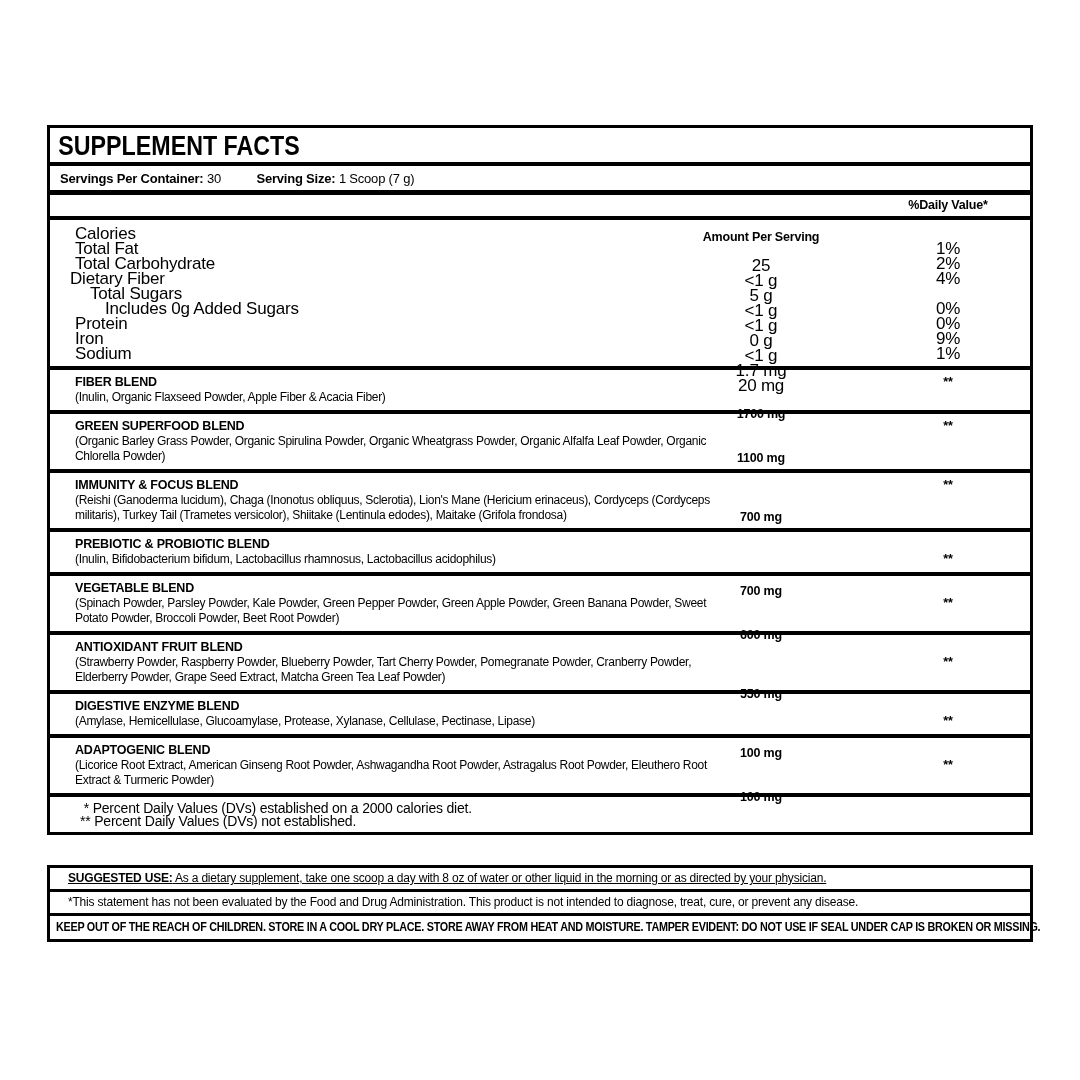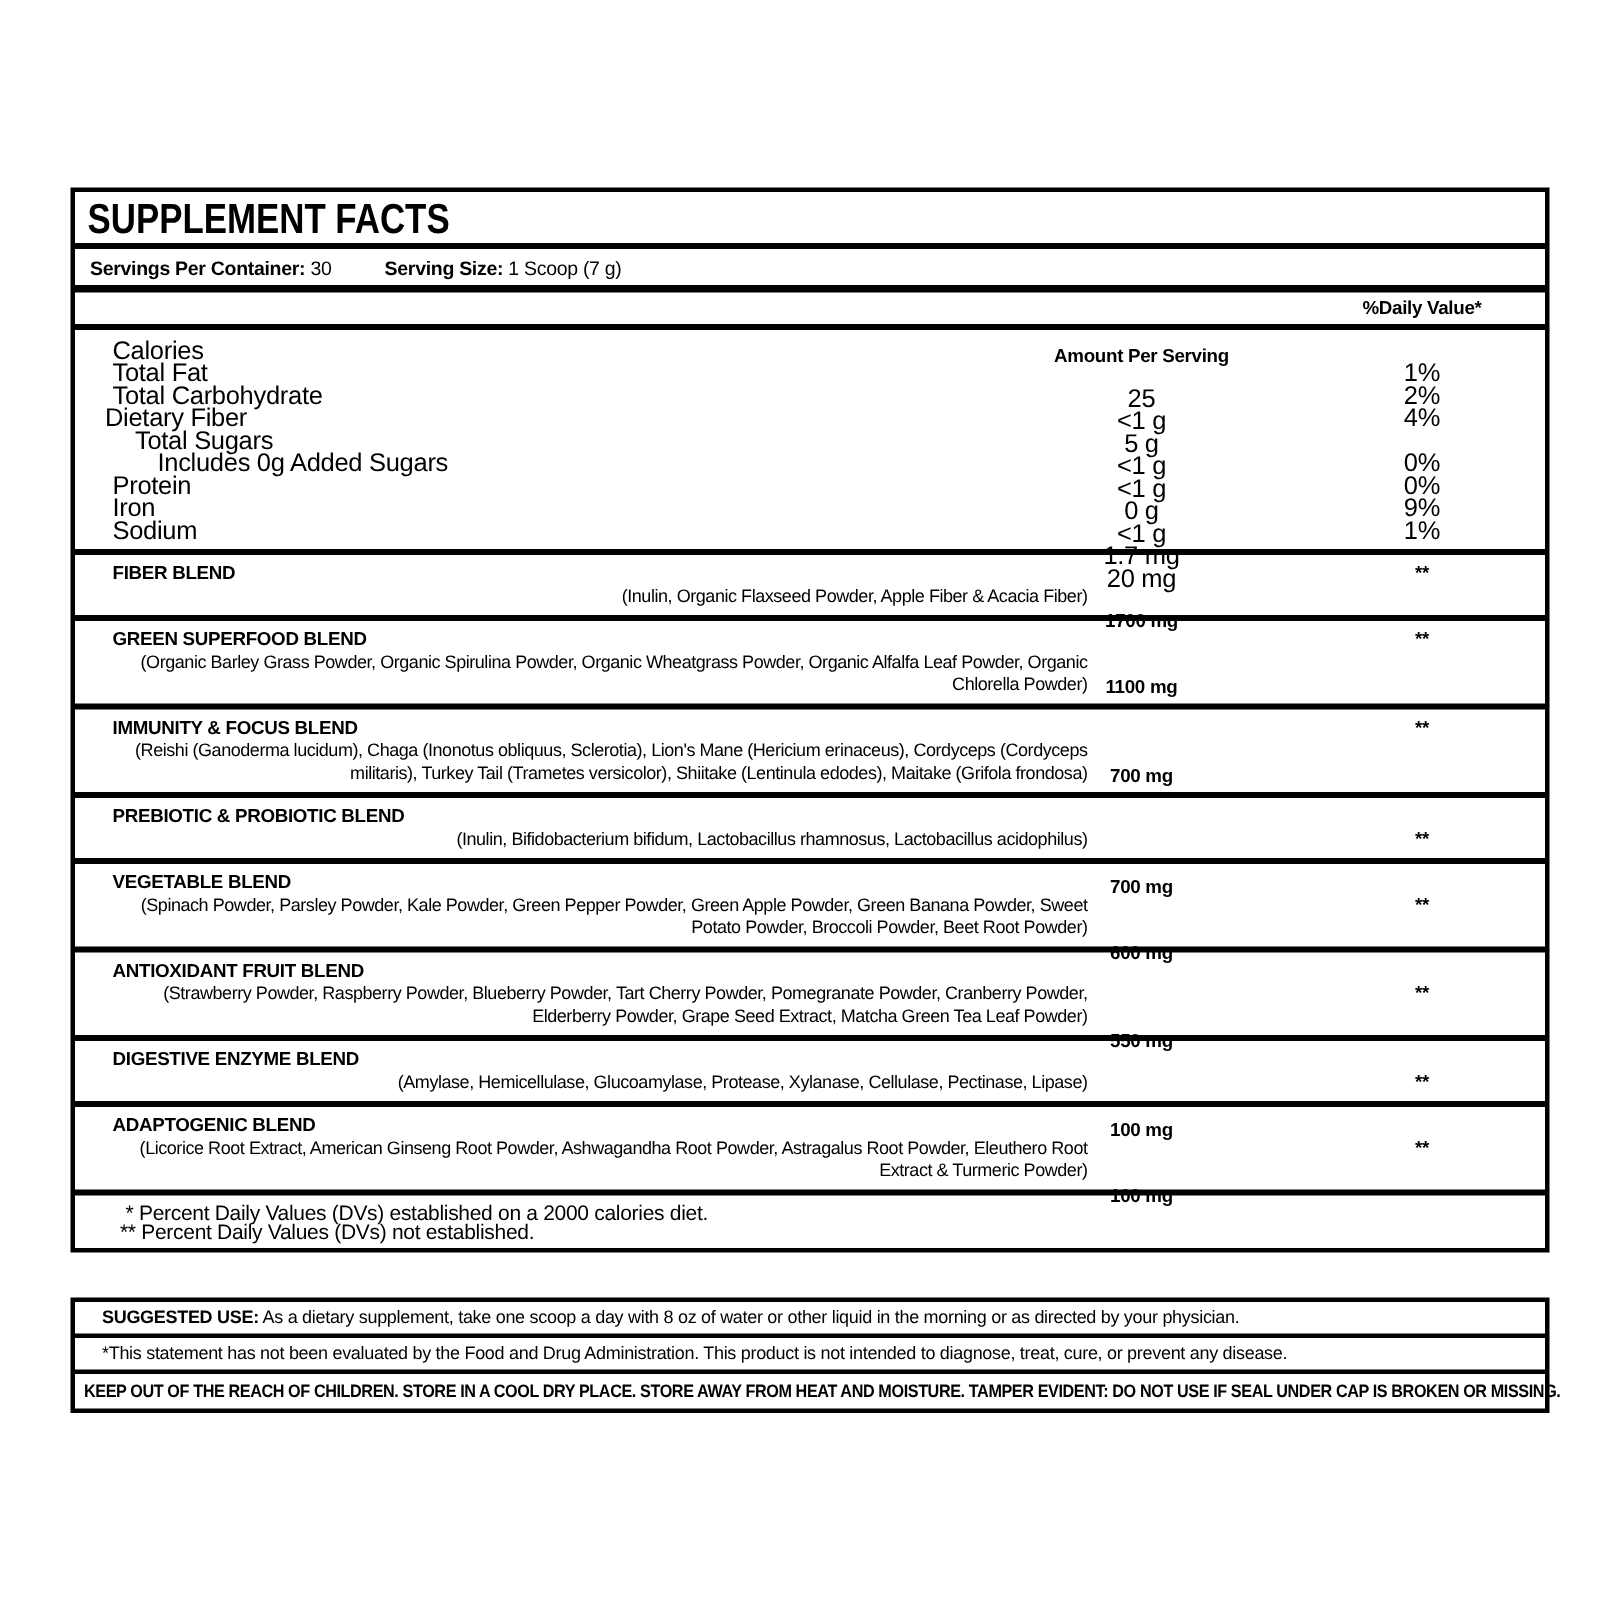--- a/index.html
+++ b/index.html
@@ -30,34 +30,34 @@
   .colhead-row { position:relative; height:21px; font-size:12.5px; font-weight:bold; }
   .colhead-row .amount-col, .colhead-row .dv-col { top:3px; }
 
   .nutrients { padding:6px 0 5px; }
   .nutrient-row { position:relative; height:15px; line-height:15px; font-size:17px; }
   .nutrient-row .amount-col, .nutrient-row .dv-col { top:0; }
   .n-name { display:inline-block; }
 
   .blend { position:relative; border-top:4px solid #000; padding:5px 0; font-size:12px; line-height:15px; }
   .blend-name { font-weight:bold; padding-left:25px; font-size:12.5px; }
-  .blend-ing  { padding-left:25px; max-width:650px; letter-spacing:-0.3px;text-align:right; }
+  .blend-ing  { padding-left:25px; max-width:650px; letter-spacing:-0.3px; }
   .blend .amount-col, .blend .dv-col { font-weight:bold; font-size:12.5px; }
 
   .footnotes { border-top:4px solid #000; padding:5px 0 4px 30px; font-size:14px; line-height:13px; }
   .footnote-line { white-space:pre; }
 
   .other-box { border-top:4px solid #000; padding:4px 0 6px 25px; font-size:12.5px; line-height:15px; }
 
   .usage-box {
     position:absolute; left:47px; top:865px; width:986px;
     border:3px solid #000; box-sizing:border-box; background:#fff;
   }
   .usage-row { padding:3px 18px 4px; font-size:12px; line-height:14px; border-top:3px solid #000; }
-  .usage-row.first { border-top:none; }
+  .usage-row.first { border-top:none;text-decoration:underline; }
   .usage-storage {
     font-weight:bold; font-size:12px; letter-spacing:-0.3px; white-space:nowrap;
     padding:4px 6px 5px;
   }
   .usage-storage .squeeze { display:inline-block; transform:scaleX(0.90); transform-origin:left center; }
   b { letter-spacing:-0.2px; }
 </style>
 </head>
 <body>
 

